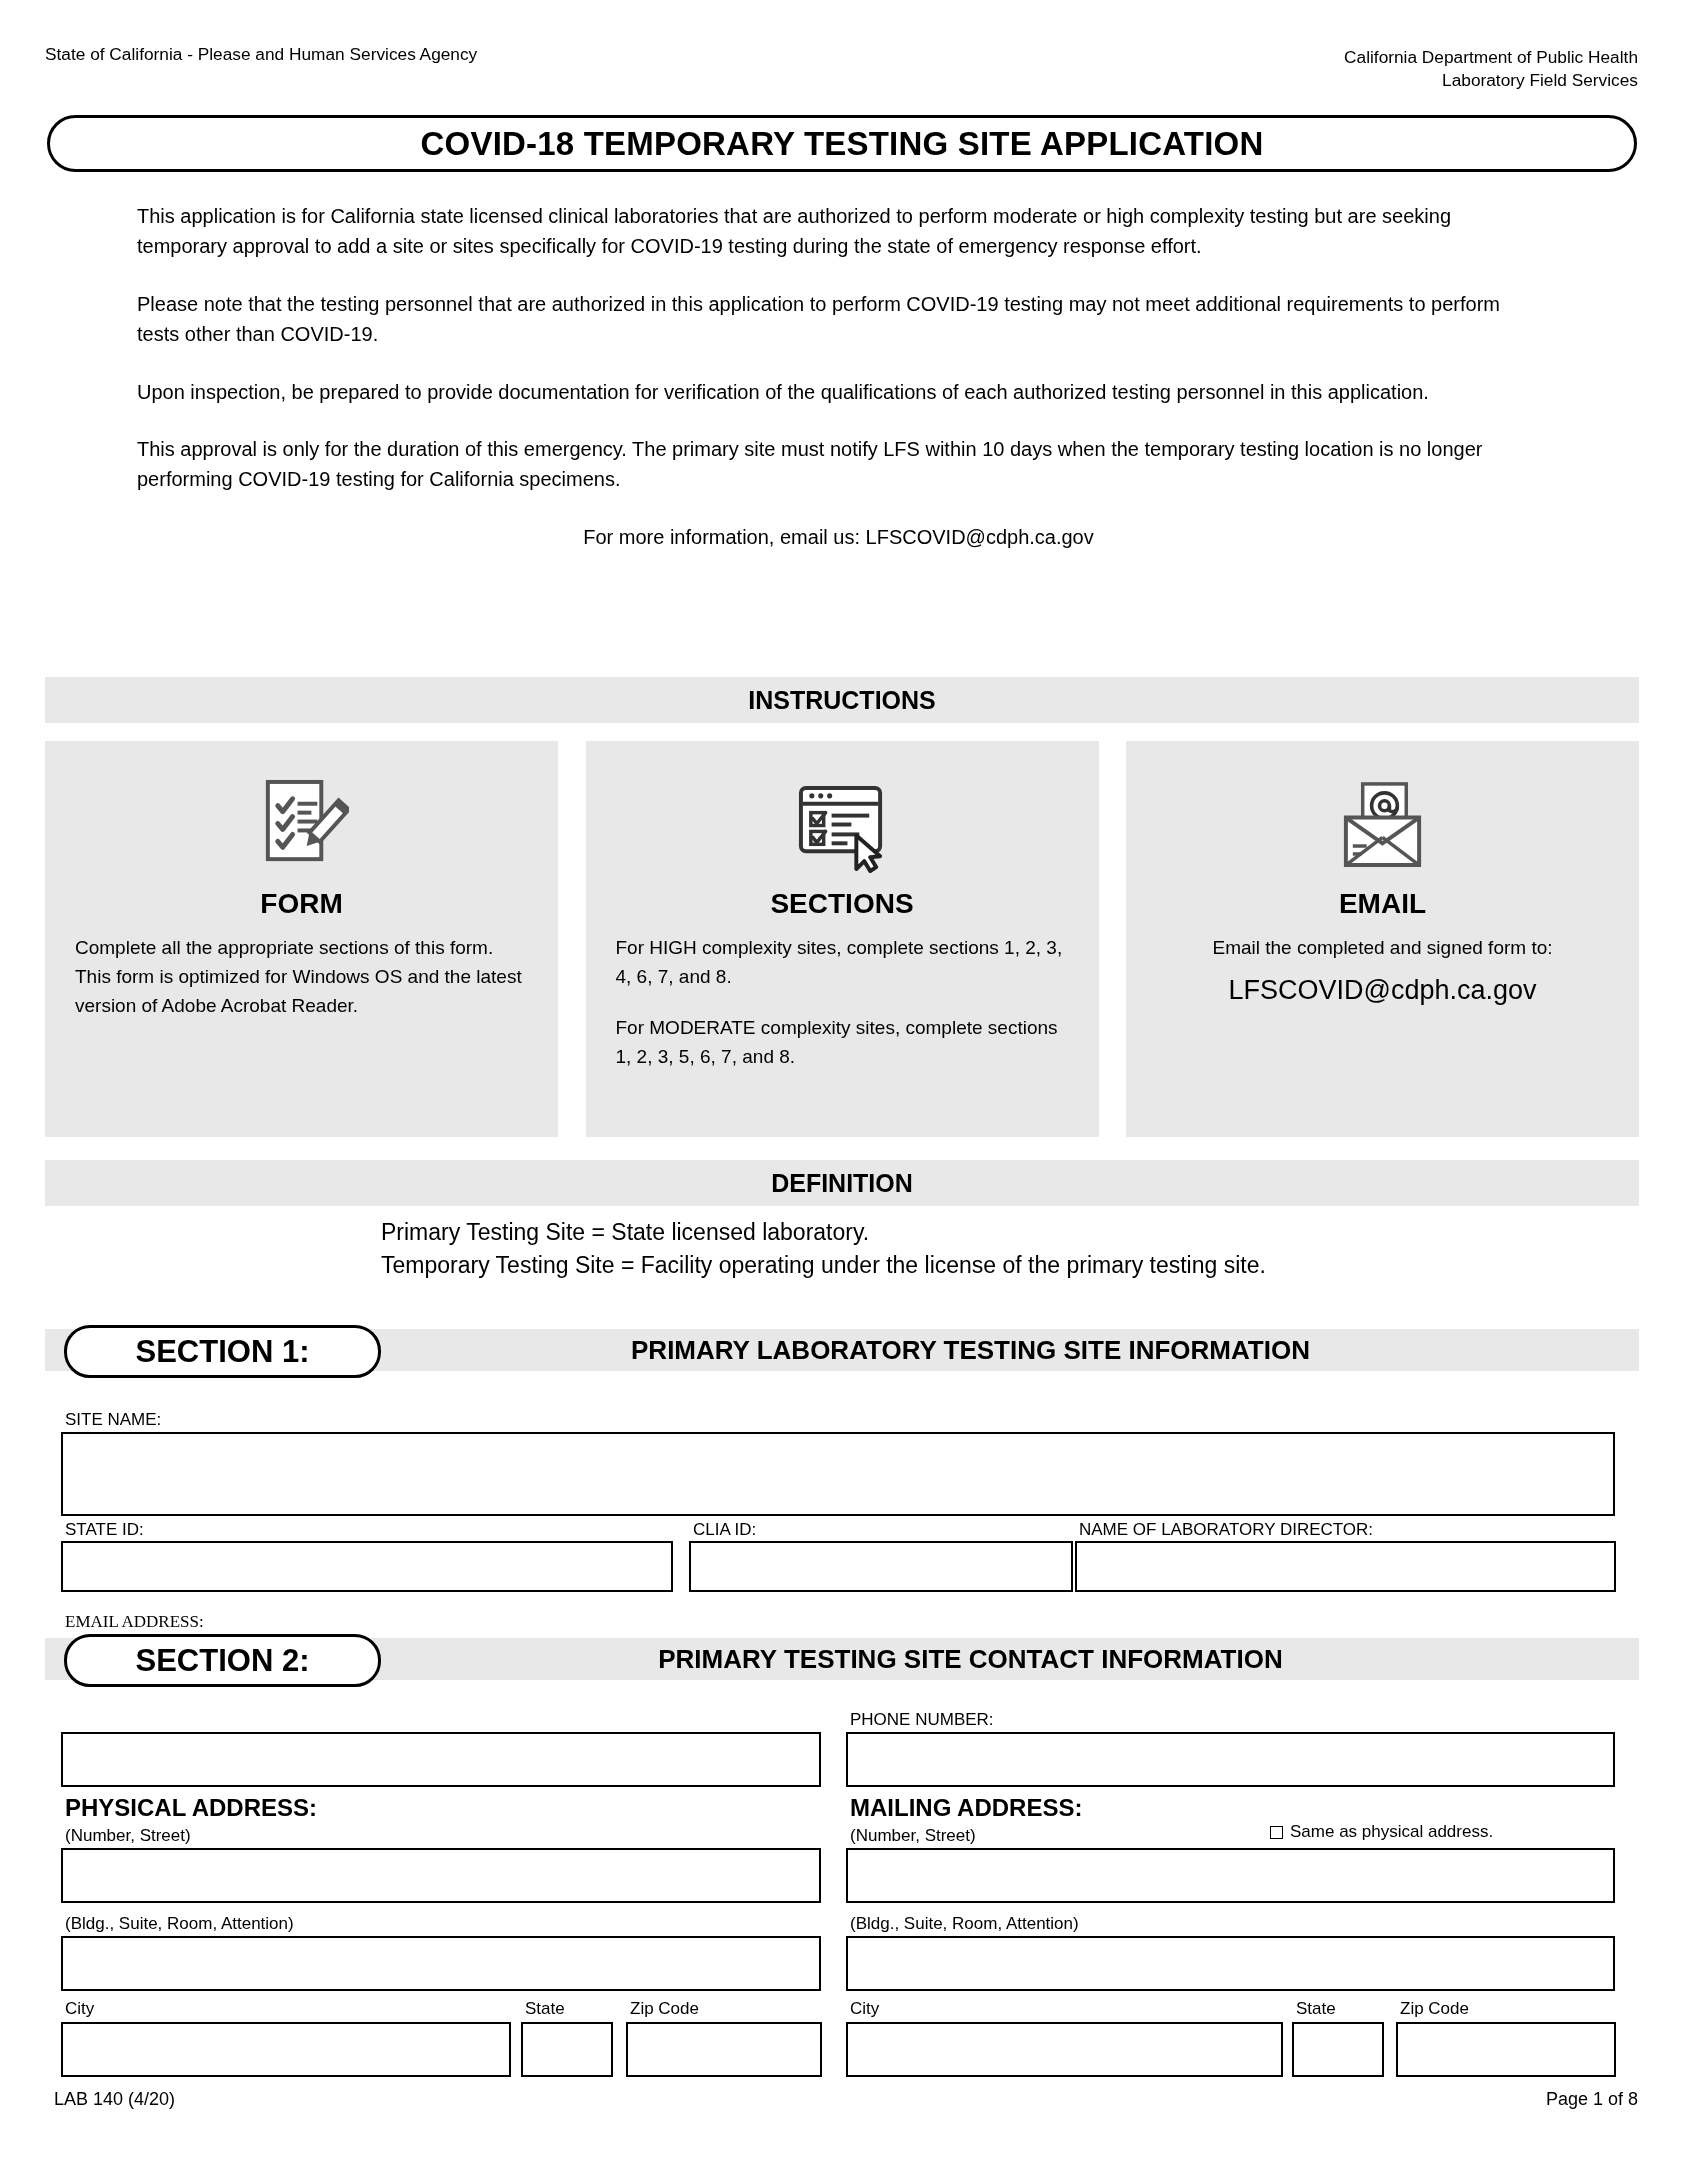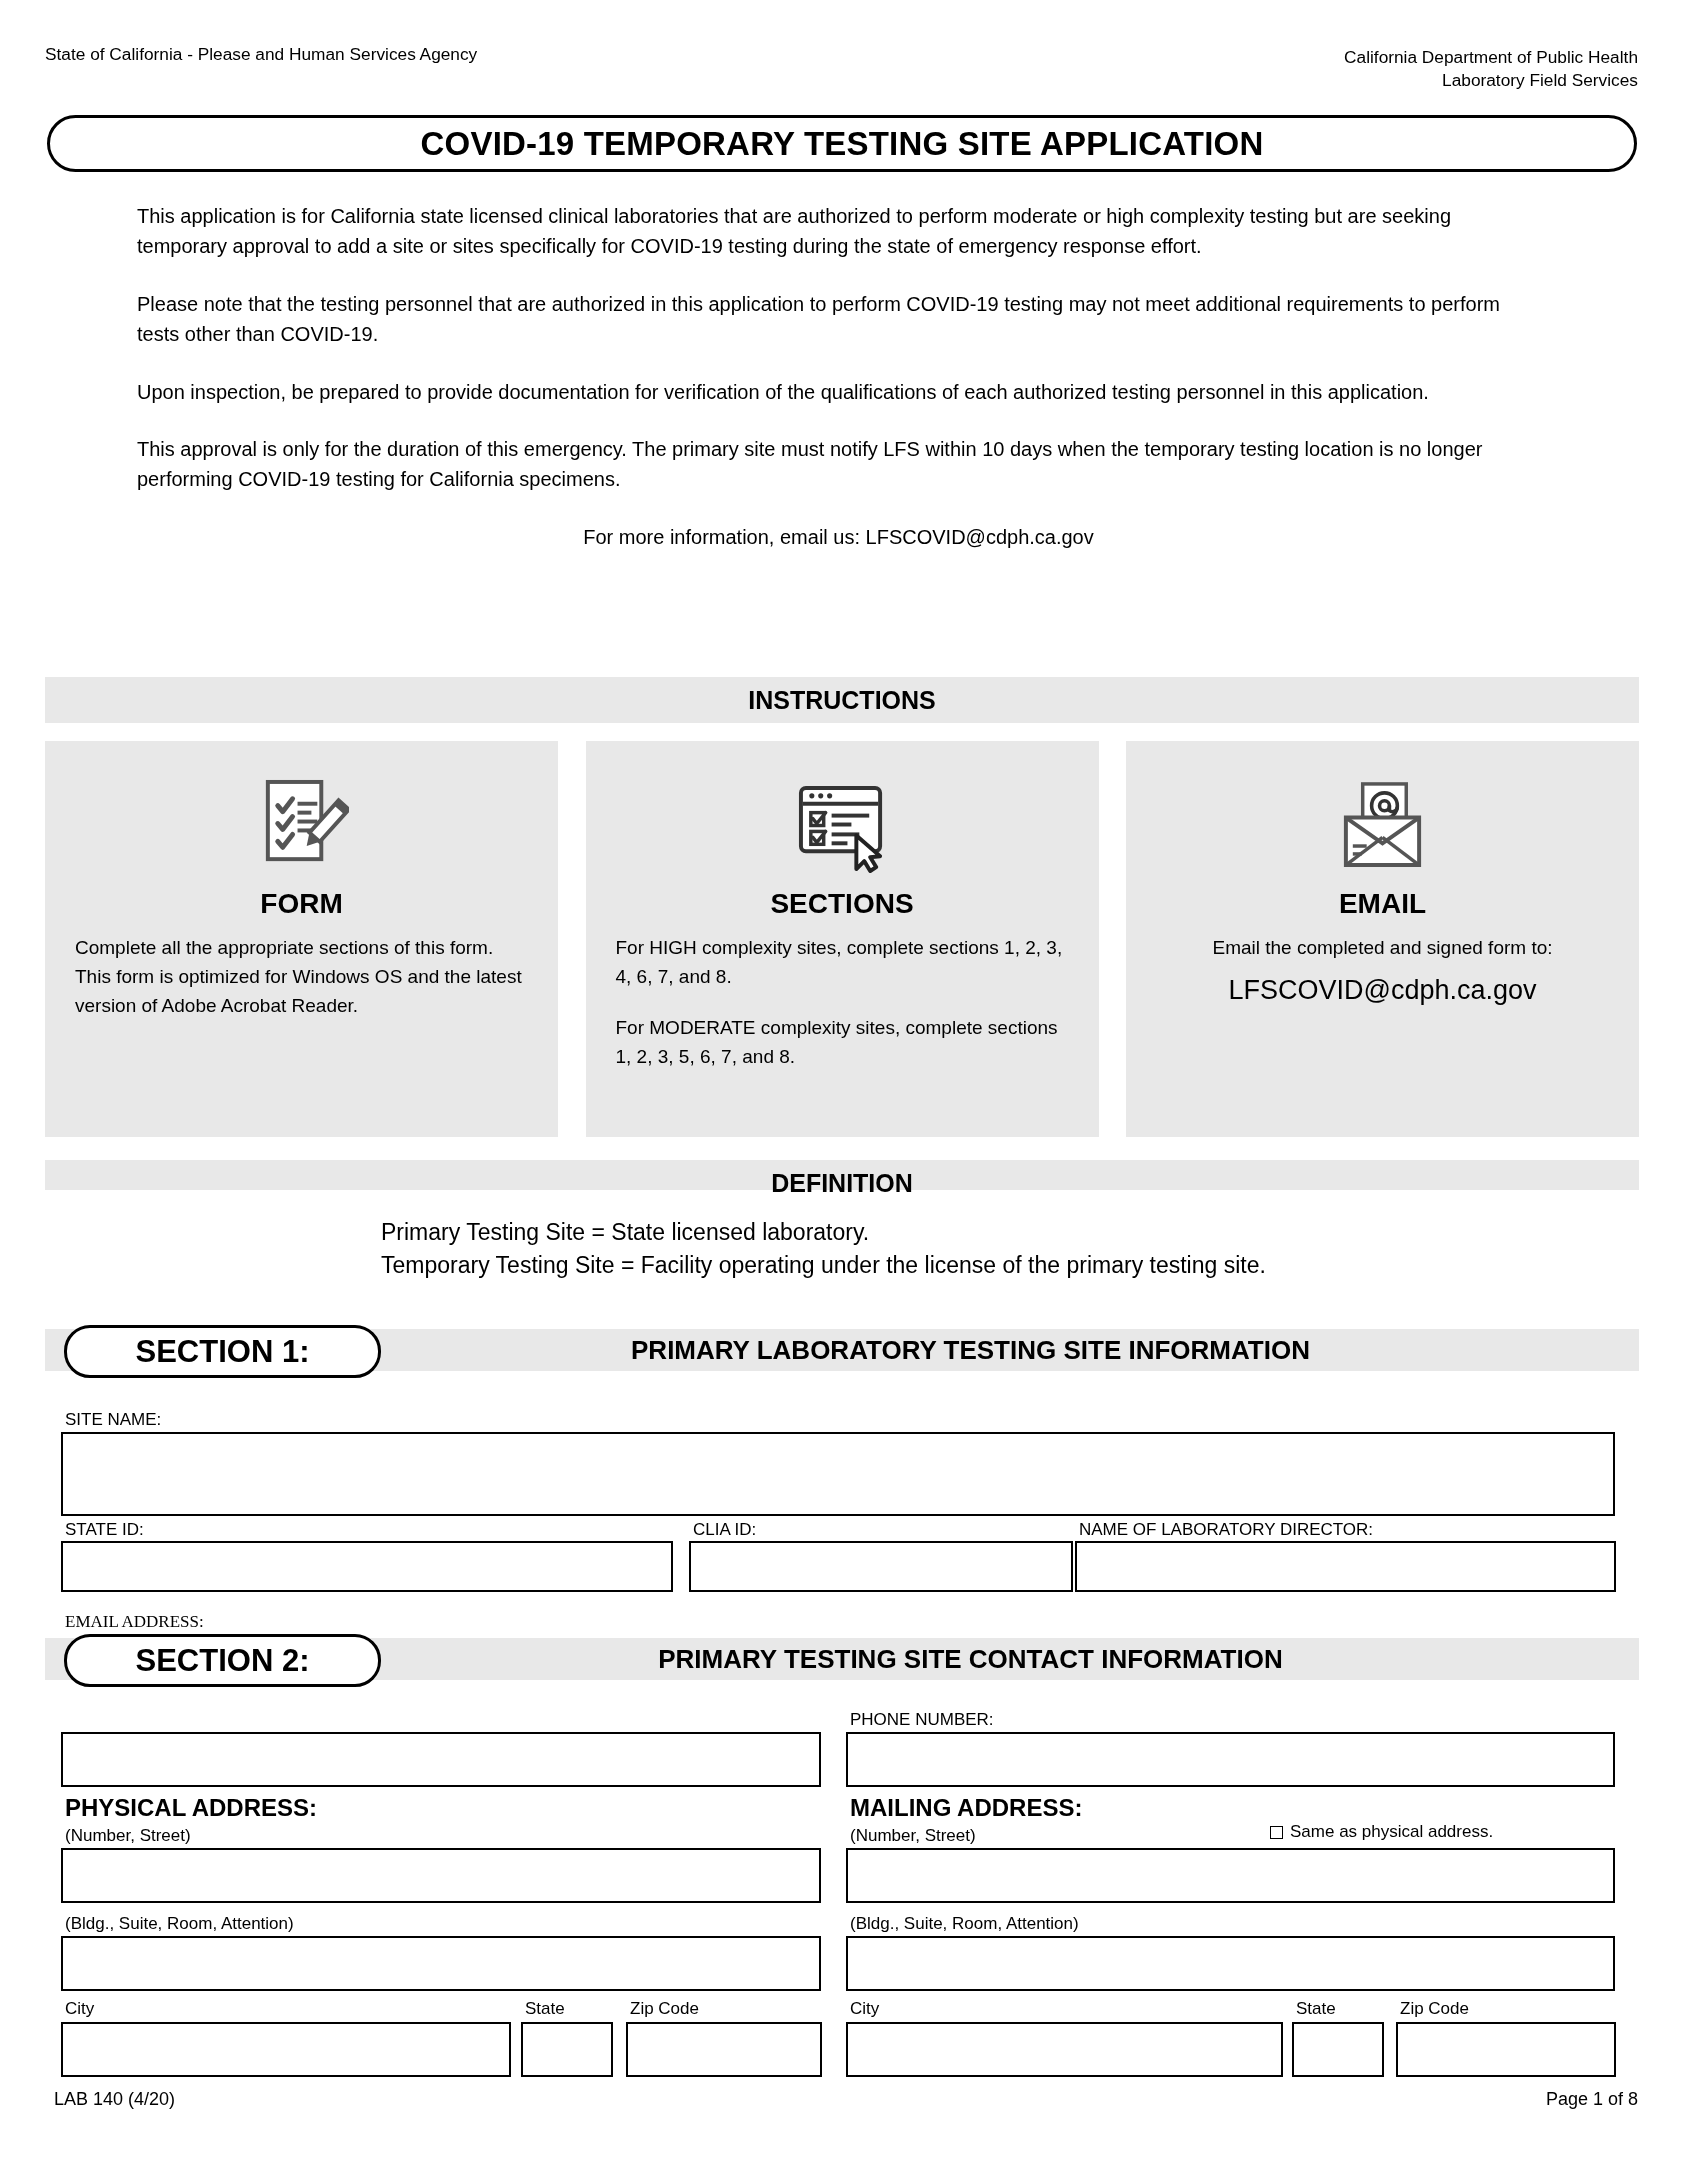--- a/index.html
+++ b/index.html
@@ -93,21 +93,21 @@
     font-weight: bold;
     box-sizing: border-box;
   }
   #band-instructions {
     top: 677px;
     height: 46px;
     line-height: 46px;
   }
   #band-definition {
     top: 1160px;
-    height: 30px;
+    height: 46px;
     line-height: 46px;
   }
 
   
   .cards {
     position: absolute;
     left: 45px;
     top: 741px;
     width: 1594px;
     height: 396px;
@@ -248,21 +248,21 @@
 
   <div class="agency-header">
     <div class="agency-left">State of California - Please and Human Services Agency</div>
     <div class="agency-right">
       <div>California Department of Public Health</div>
       <div>Laboratory Field Services</div>
     </div>
   </div>
 
   <div class="title-pill">
-    <span class="title-text">COVID-19 TEMPORARY TESTING SITE APPLICATION</span>
+    <span class="title-text">COVID-18 TEMPORARY TESTING SITE APPLICATION</span>
   </div>
 
   <div class="intro">
     <p>This application is for California state licensed clinical laboratories that are authorized to perform moderate or high complexity testing but are seeking temporary approval to add a site or sites specifically for COVID-19 testing during the state of emergency response effort.</p>
     <p>Please note that the testing personnel that are authorized in this application to perform COVID-19 testing may not meet additional requirements to perform tests other than COVID-19.</p>
     <p>Upon inspection, be prepared to provide documentation for verification of the qualifications of each authorized testing personnel in this application.</p>
     <p>This approval is only for the duration of this emergency. The primary site must notify LFS within 10 days when the temporary testing location is no longer performing COVID-19 testing for California specimens.</p>
     <p class="center">For more information, email us: LFSCOVID@cdph.ca.gov</p>
   </div>
 

